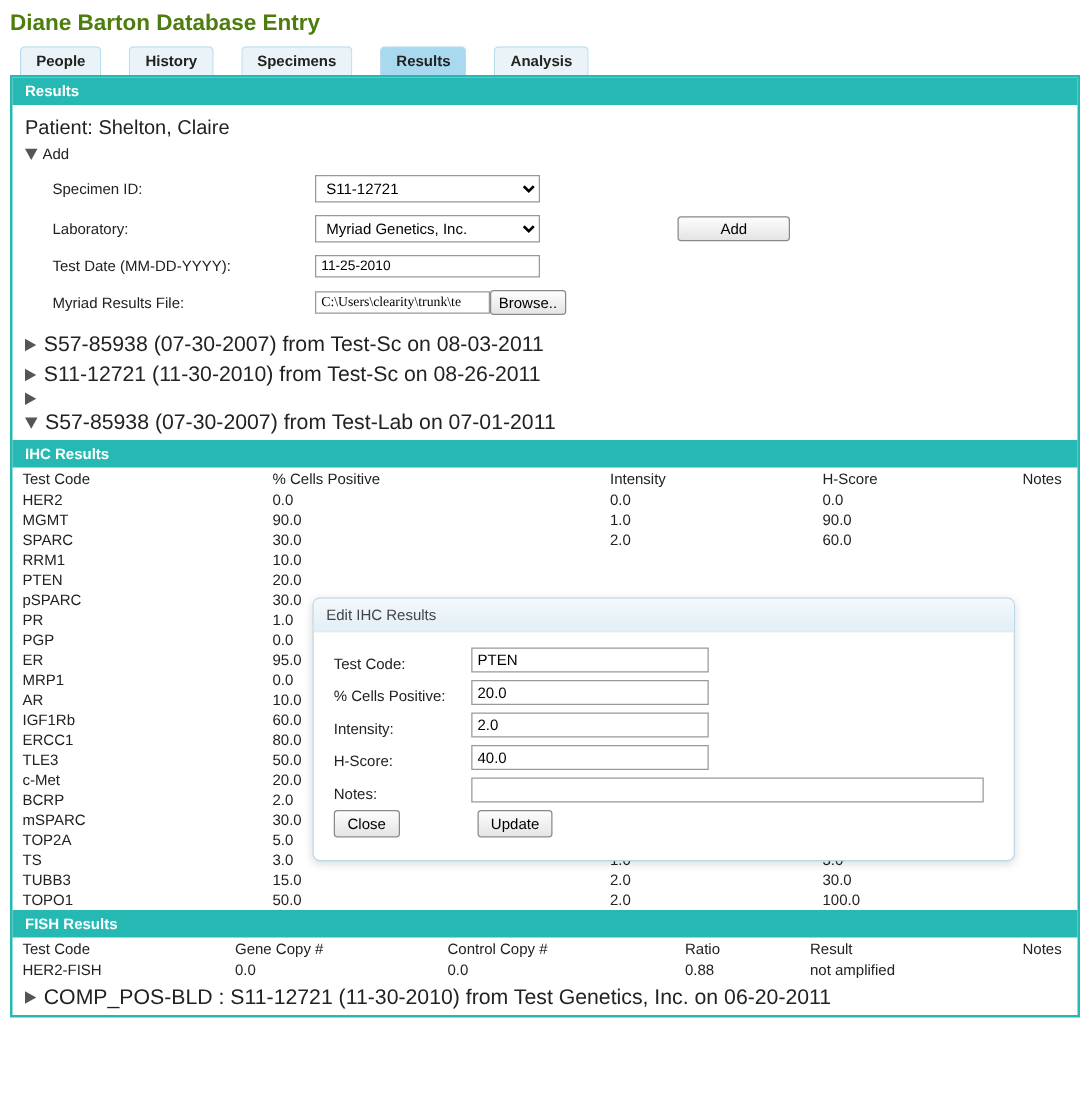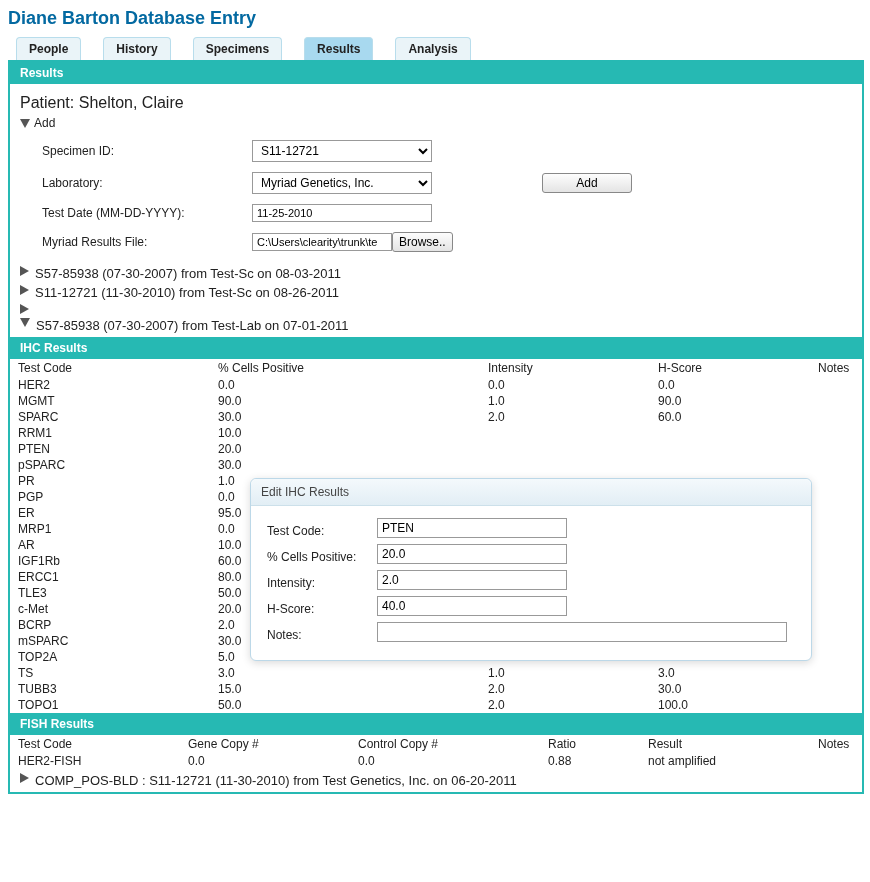--- a/index.html
+++ b/index.html
@@ -1,33 +1,33 @@
 <!DOCTYPE html>
 <html><head>
 <meta charset="utf-8">
 <style>
   body{margin:0;padding:8px;font-family:Arial,Helvetica,sans-serif;font-size:12px;color:#222;background:#fff}
-  .page-title{color:#0369a1;font-size:18px;font-weight:bold;margin:0 0 8px 0}
+  .page-title{color:#4d7c0f;font-size:18px;font-weight:bold;margin:0 0 8px 0}
   .tabs{display:flex;gap:22px;margin-left:8px}
   .tab{background:#eaf4f8;border:1px solid #b8ddec;border-bottom:none;border-radius:4px 4px 0 0;padding:4px 12px;font-weight:bold;font-size:12px;cursor:pointer}
   .tab.active{background:#a8d9ef}
   .panel{border:2px solid #26b9b3;padding:0;width:852px}
   .section-bar{background:#26b9b3;color:#fff;font-weight:bold;padding:4px 10px}
   .patient{font-size:16px;margin:10px 10px 4px 10px}
   .add-toggle{margin:4px 10px;display:flex;align-items:center;gap:4px;cursor:pointer}
   .tri-down{display:inline-block;width:0;height:0;border-left:5px solid transparent;border-right:5px solid transparent;border-top:9px solid #555}
   .tri-right{display:inline-block;width:0;height:0;border-top:5px solid transparent;border-bottom:5px solid transparent;border-left:9px solid #555}
   .form-area{margin:10px 10px 14px 32px}
   .form-row{display:flex;align-items:center;margin-bottom:10px}
   .form-label{width:210px}
   .form-input{width:170px;border:1px solid #999;padding:2px 4px;font-size:11px}
   .select{width:180px;border:1px solid #999;background:#fff;padding:2px 4px;font-size:12px}
   .add-btn{width:90px;padding:2px 0;margin-left:110px;background:linear-gradient(#fdfdfd,#e4e4e4);border:1px solid #888;border-radius:3px;font-size:12px;cursor:pointer}
   .browse-btn{padding:2px 6px;background:linear-gradient(#fdfdfd,#e4e4e4);border:1px solid #888;border-radius:3px;font-size:12px;margin-left:0;cursor:pointer}
-  .tree-row{margin:4px 10px;display:flex;align-items:flex-start;gap:6px;font-size:13px;cursor:pointer}
+  .tree-row{margin:4px 10px;display:flex;align-items:center;gap:6px;font-size:17px;cursor:pointer}
   .ihc-table{width:100%;border-collapse:collapse;font-size:12px}
   .ihc-table th{text-align:left;padding:2px 8px;font-weight:normal;color:#222}
   .ihc-table td{padding:1px 8px}
   .fish-table{width:100%;border-collapse:collapse;font-size:12px}
   .fish-table th{text-align:left;padding:2px 8px;font-weight:normal}
   .fish-table td{padding:1px 8px}
   .dialog{position:absolute;left:242px;top:470px;width:560px;background:#fff;border:1px solid #bcd8e8;border-radius:6px;box-shadow:0 2px 8px rgba(0,0,0,0.15)}
   .dialog-title{background:linear-gradient(#f4f9fc,#e2eef5);border-bottom:1px solid #cce0ea;border-radius:6px 6px 0 0;padding:6px 10px;color:#444}
   .dialog-body{padding:12px 16px}
   .dlg-row{display:flex;align-items:flex-end;margin-bottom:6px}
@@ -70,21 +70,21 @@
         <span class="form-label">Laboratory:</span>
         <select class="select"><option>Myriad Genetics, Inc.</option></select>
         <button class="add-btn">Add</button>
       </div>
       <div class="form-row">
         <span class="form-label">Test Date (MM-DD-YYYY):</span>
         <input class="form-input" value="11-25-2010" style="">
       </div>
       <div class="form-row">
         <span class="form-label">Myriad Results File:</span>
-        <input class="form-input" style="width: 130px;" value="C:\Users\clearity\trunk\te">
+        <input class="form-input" style="width: 130px; font-family: Liberation Serif, serif;" value="C:\Users\clearity\trunk\te">
         <button class="browse-btn">Browse..</button>
       </div>
     </div>
 
     <div id="tree">
         <div class="tree-row">
           <span class="tri-right"></span>
           <span>S57-85938 (07-30-2007) from Test-Sc on 08-03-2011</span>
         </div>
         <div class="tree-row">
@@ -323,15 +323,20 @@
           <input class="dlg-input" value="2.0" style="">
         </div>
       <div class="dlg-row">
           <span class="dlg-label">H-Score:</span>
           <input class="dlg-input" value="40.0" style="">
         </div>
       <div class="dlg-row">
           <span class="dlg-label">Notes:</span>
           <input class="dlg-input wide" value="" style="">
         </div>
+      <div class="dlg-row">
+        <button class="dlg-btn">Close</button>
+        <span style="width:62px"></span>
+        <button class="dlg-btn">Update</button>
+      </div>
     </div>
   </div>
 </div>
 
 </body></html>

